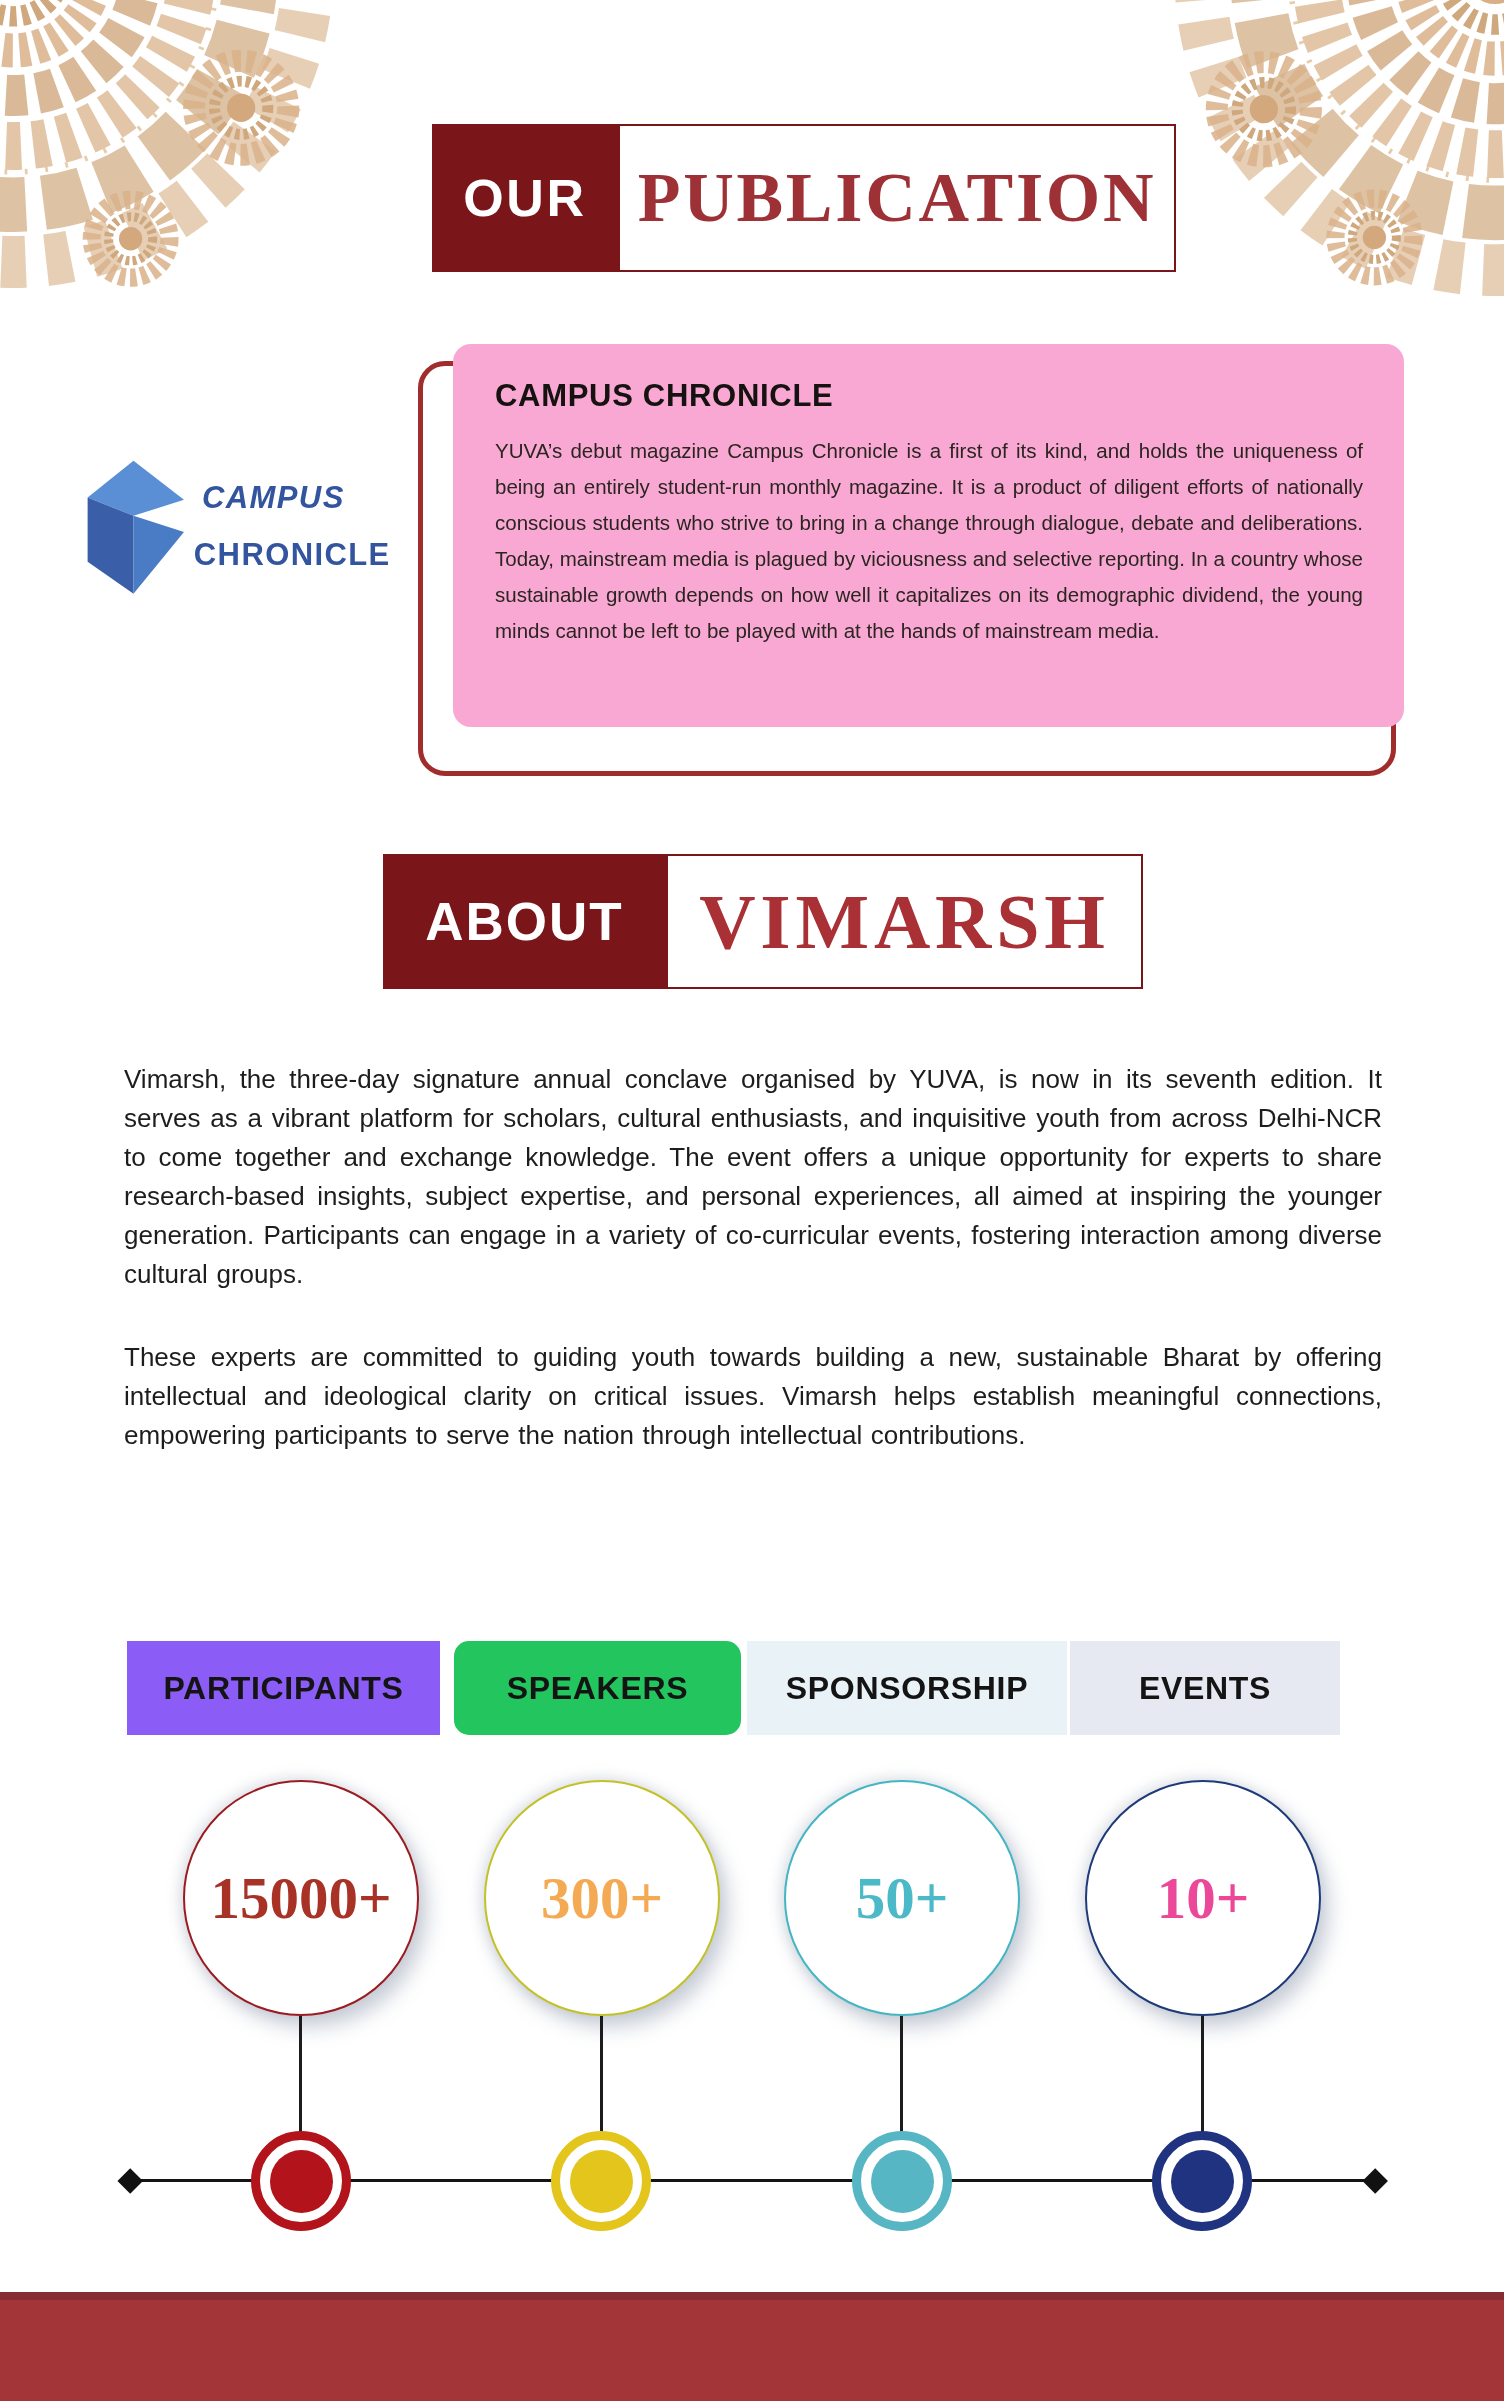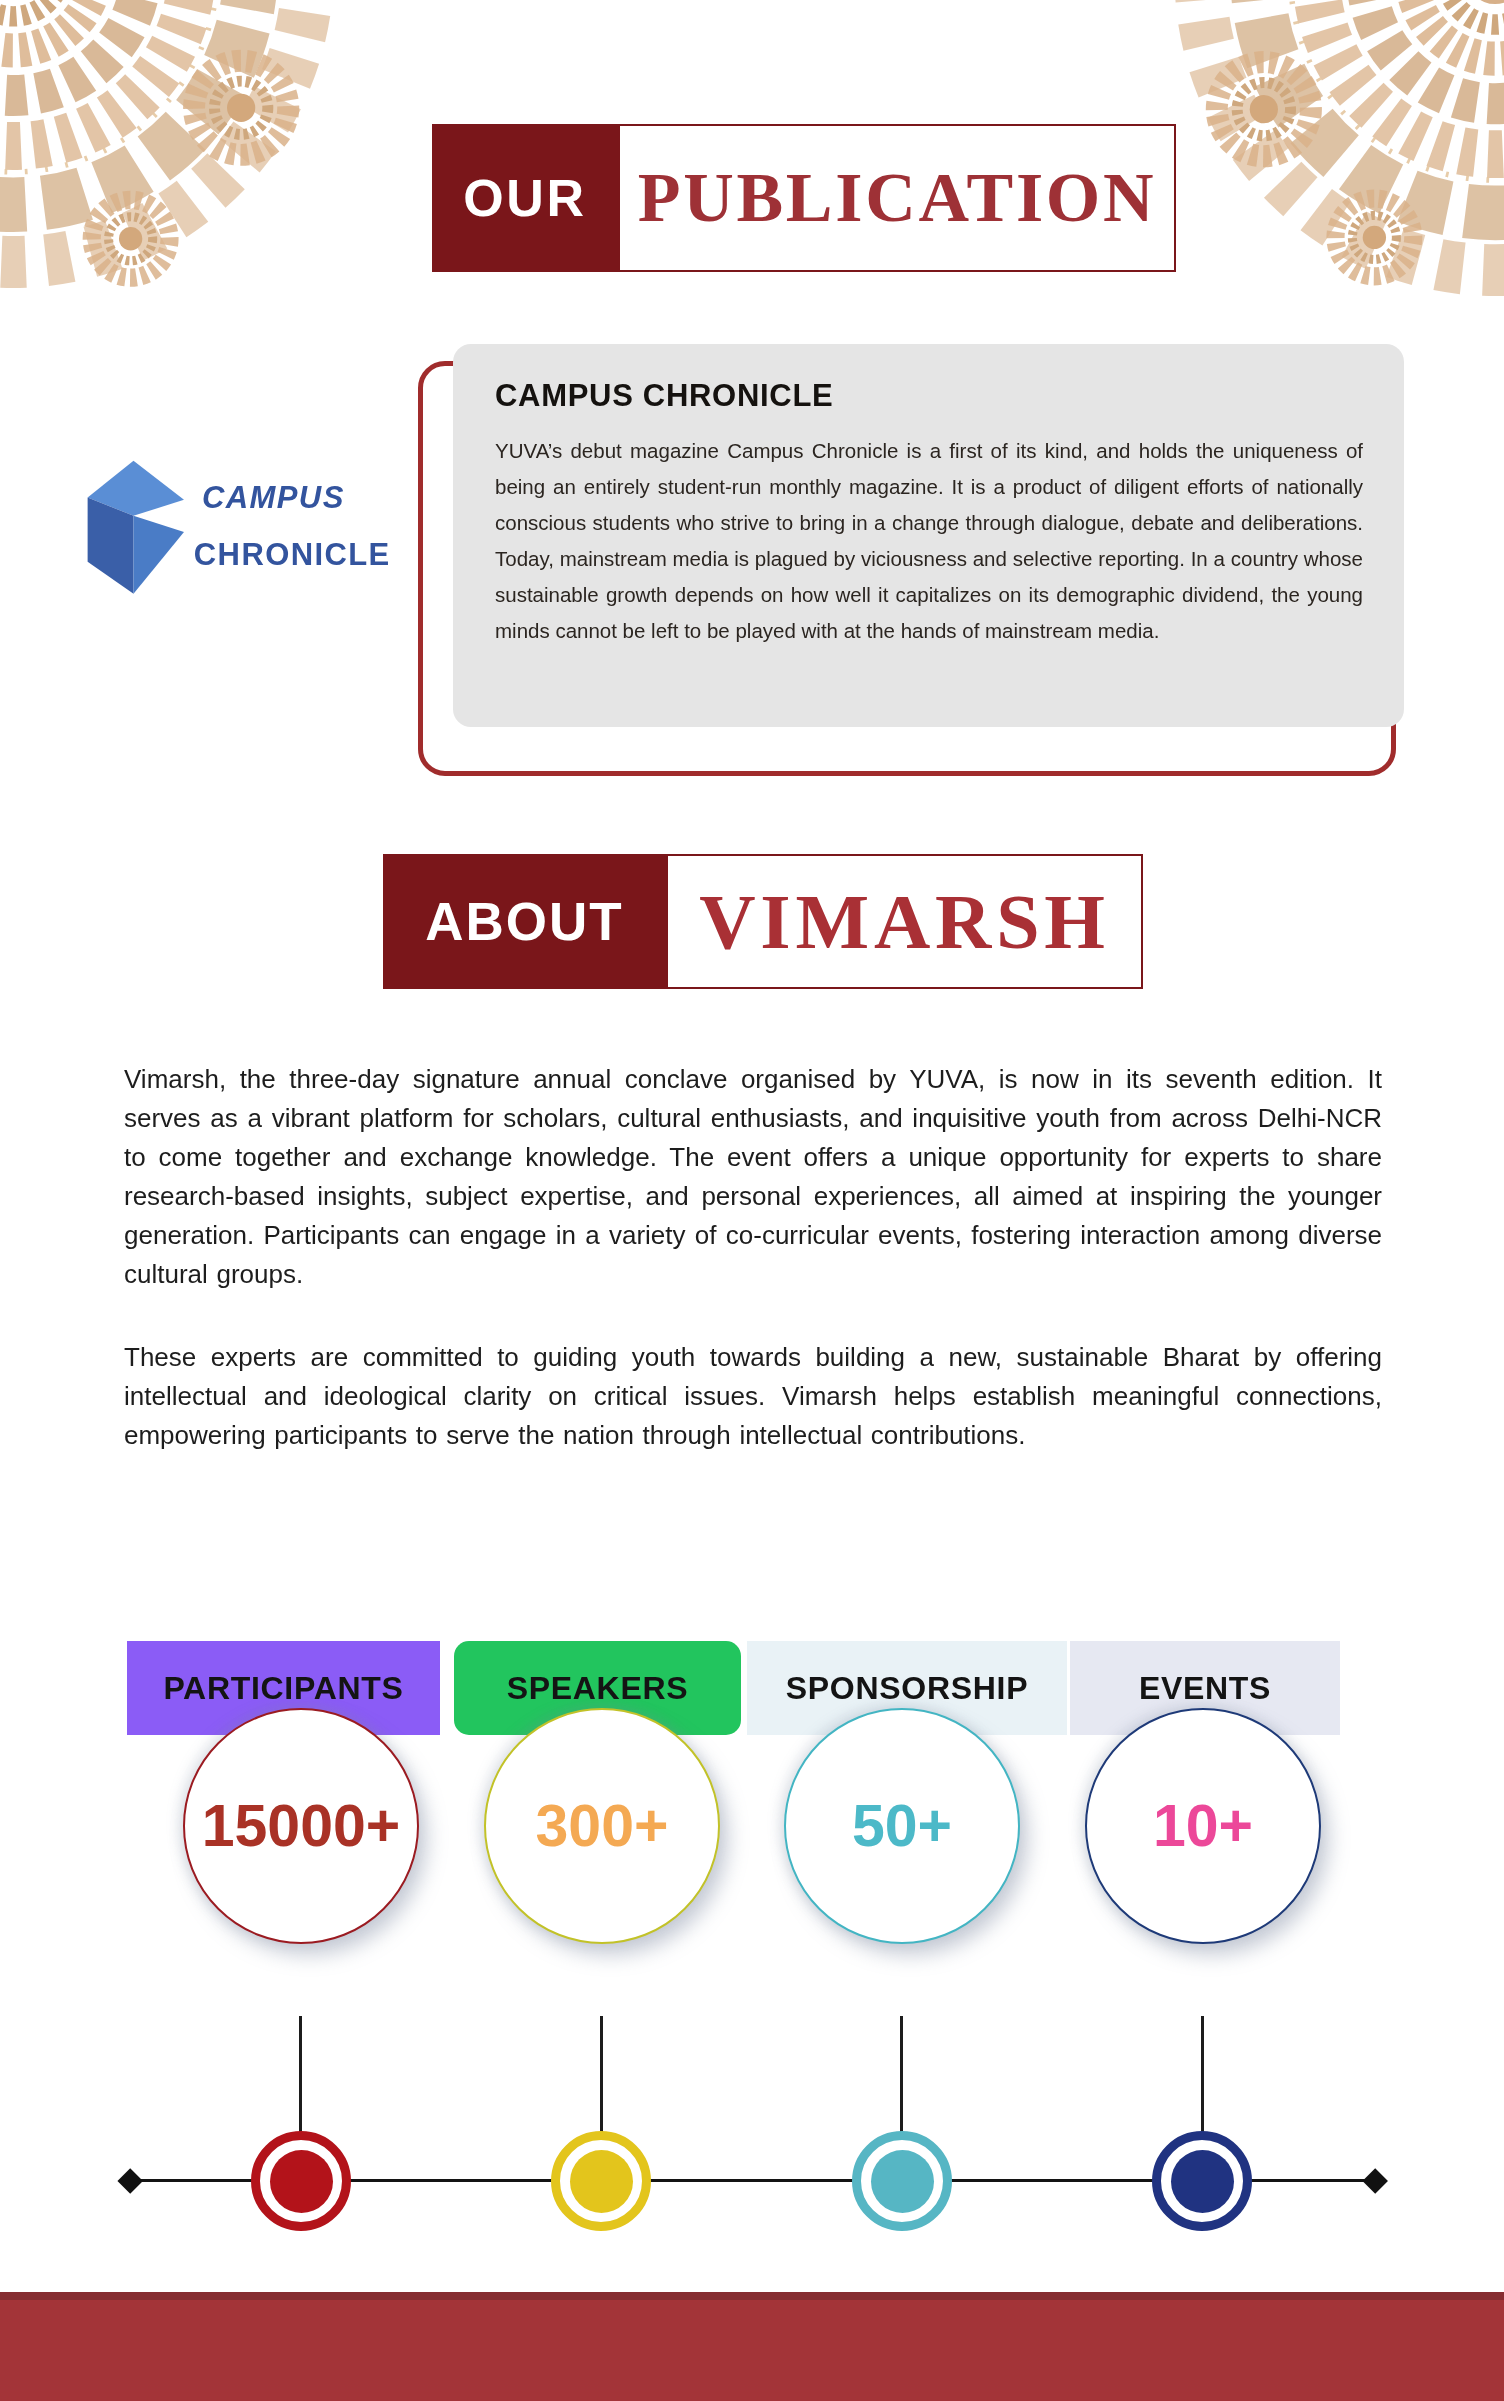--- a/index.html
+++ b/index.html
@@ -32,21 +32,21 @@
   .banner-about .tag { width:283px; font-size:53px; letter-spacing:2px; }
   .banner-about .strip span { font-size:78px; color:#a93035; letter-spacing:4.8px; }
 
   
   .cc-outline {
     position:absolute; left:418px; top:361px; width:978px; height:415px;
     border:5.5px solid #a02c2c; border-radius:27px; box-sizing:border-box; background:transparent;
   }
   .cc-card {
     position:absolute; left:453px; top:344px; width:951px; height:383px;
-    background:#e5e5e5; border-radius:18px; box-sizing:border-box;
+    background:#f9a8d4; border-radius:18px; box-sizing:border-box;
     padding:34px 41px 0 42px;
   }
   .cc-title { margin:0 0 19px 0; font-size:31px; font-weight:bold; color:#15120f; letter-spacing:0.7px; }
   .cc-body  { margin:0; font-size:20.5px; line-height:1.76; text-align:justify; color:#2b2520; }
 
   .cc-logo { position:absolute; left:76px; top:447px; display:flex; width:321px; }
   .cc-logo svg { width:115px; height:156px; flex:none; }
   .cc-logo .lines { margin-left:11px; padding-top:33px; color:#33549e; font-weight:bold; }
   .cc-logo .l1 { font-size:31px; letter-spacing:1.4px;font-style:italic; }
   .cc-logo .l2 { font-size:31px; letter-spacing:1.4px; margin-top:20.5px; margin-left:-8.2px; }
@@ -65,25 +65,26 @@
     display:flex; align-items:center; justify-content:center;
     font-size:32px; font-weight:bold; color:#141414; letter-spacing:0.7px;
   }
   .lbl-1 { left:127px;  width:313px; background:#8b5cf6; }
   .lbl-2 { left:454px;  width:287px; background:#22c55e;border-radius:15px; }
   .lbl-3 { left:747px; width:320px; background:#e9f2f6; }
   .lbl-4 { left:1070px; width:270px; background:#e6e8f2; }
 
   
   .stat-circle {
-    position:absolute; top:1708px; width:236px; height:236px; border-radius:50%;
+    position:absolute; top:1780px; width:236px; height:236px; border-radius:50%;
     background:#ffffff; box-sizing:border-box;
     display:flex; align-items:center; justify-content:center;
     font-weight:bold; font-size:59px;
     box-shadow: 8.2px 11px 20.5px rgba(125,135,160,0.42), -4.1px -2.7px 12.3px rgba(125,135,160,0.22);
+    font-family: Liberation Serif, serif;
   }
   .sc-1 { left:183px;  border:2.7px solid #9b1b21; color:#a93226; }
   .sc-2 { left:484px;  border:2px solid #c2c228; color:#f4a953; }
   .sc-3 { left:784px; border:2px solid #43b5c3; color:#4cb9c8; }
   .sc-4 { left:1085px; border:2.7px solid #1e3a78; color:#ec4899; }
 
   
   .connector { position:absolute; top:2016px; width:2.7px; height:120px; background:#1c1c1c; }
   .cn-1 { left:299px; } .cn-2 { left:600px; } .cn-3 { left:900px; } .cn-4 { left:1201px; }
 

